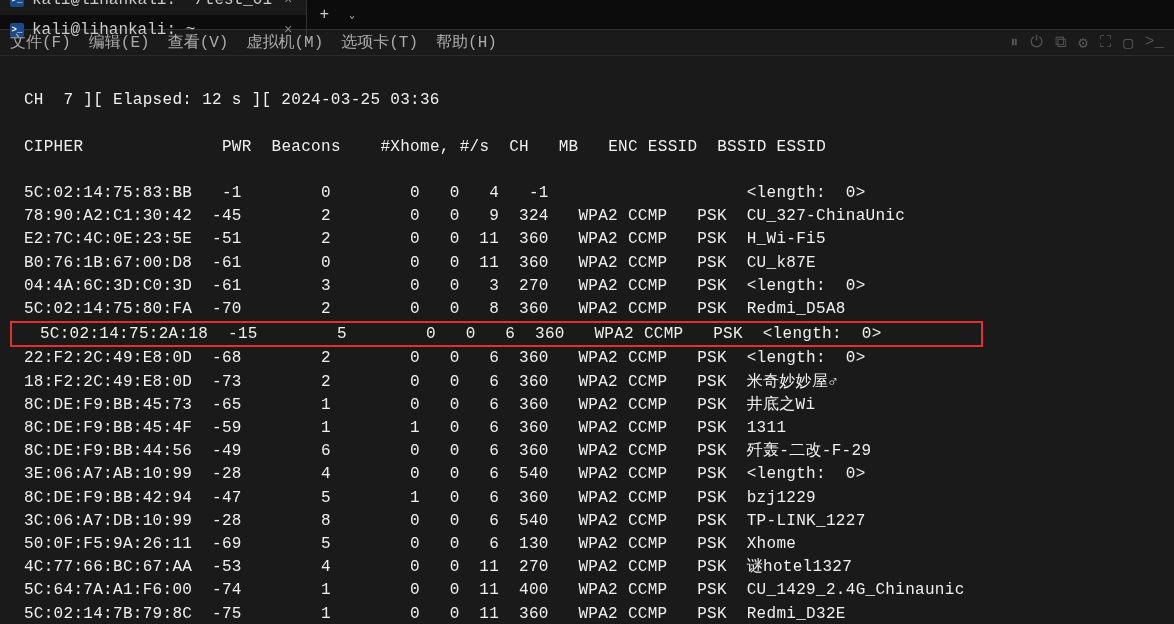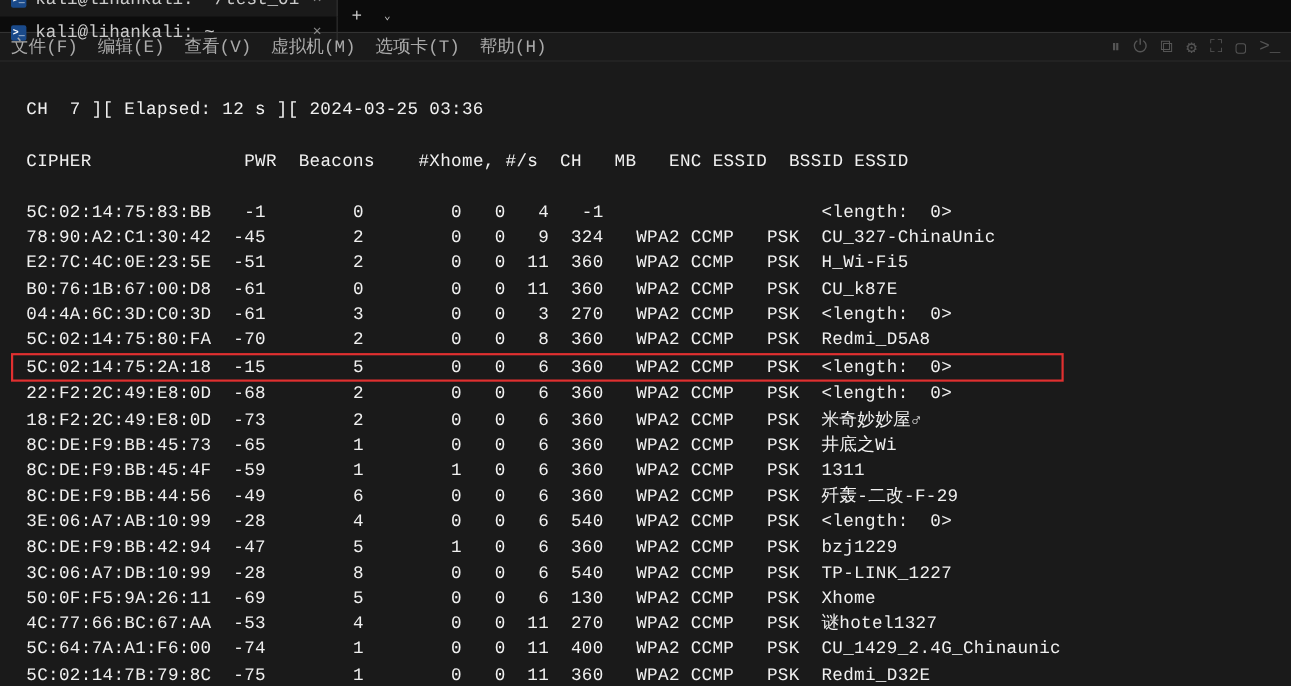--- a/index.html
+++ b/index.html
@@ -69,21 +69,21 @@
       font-size: 16px;
       line-height: 1.45;
       white-space: pre;
       color: #f0f0f0;
       letter-spacing: 0.3px;
     }
     .highlight-row {
       border: 2px solid #e03030;
       display: inline-block;
       margin-left: -4px;
-      padding-left: 2px;
+      padding-left: 18px;
       line-height: 1.4;
     }
   </style>
 </head>
 <body>
 
 <div class="titlebar">
   <div id="tabs-container">
       <div class="tab active">
         <span class="tab-icon">&gt;_</span>

